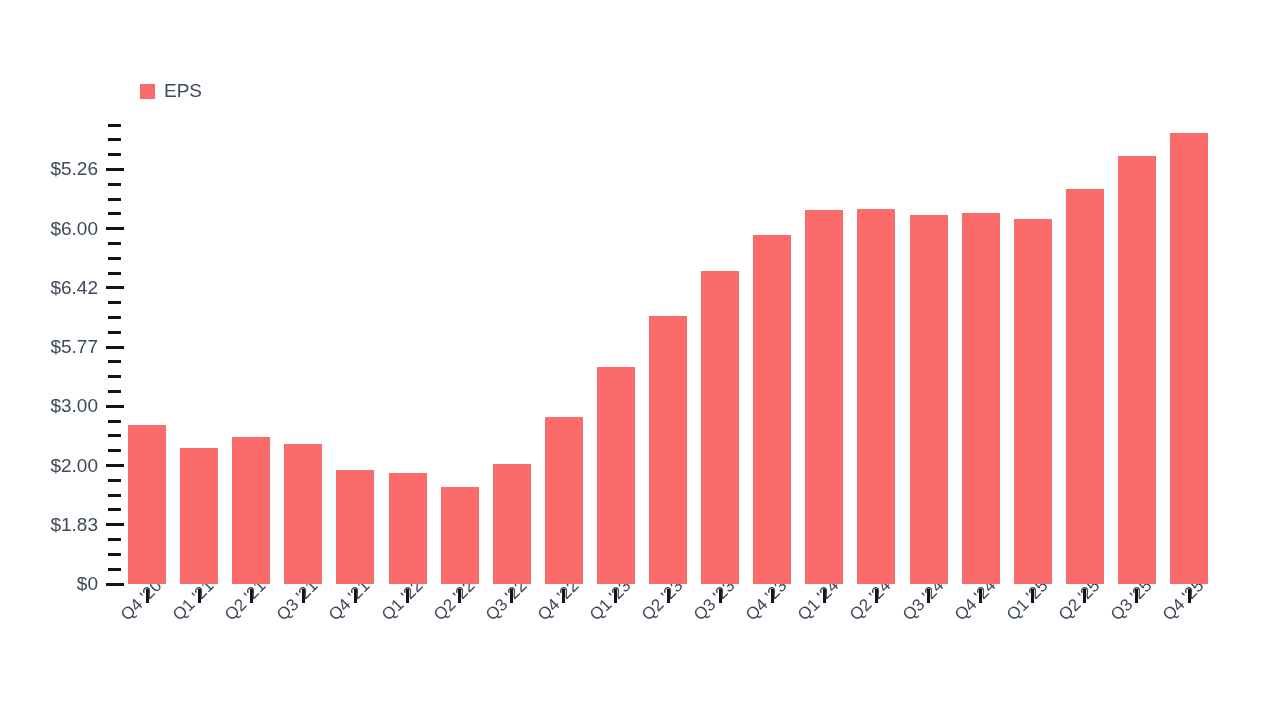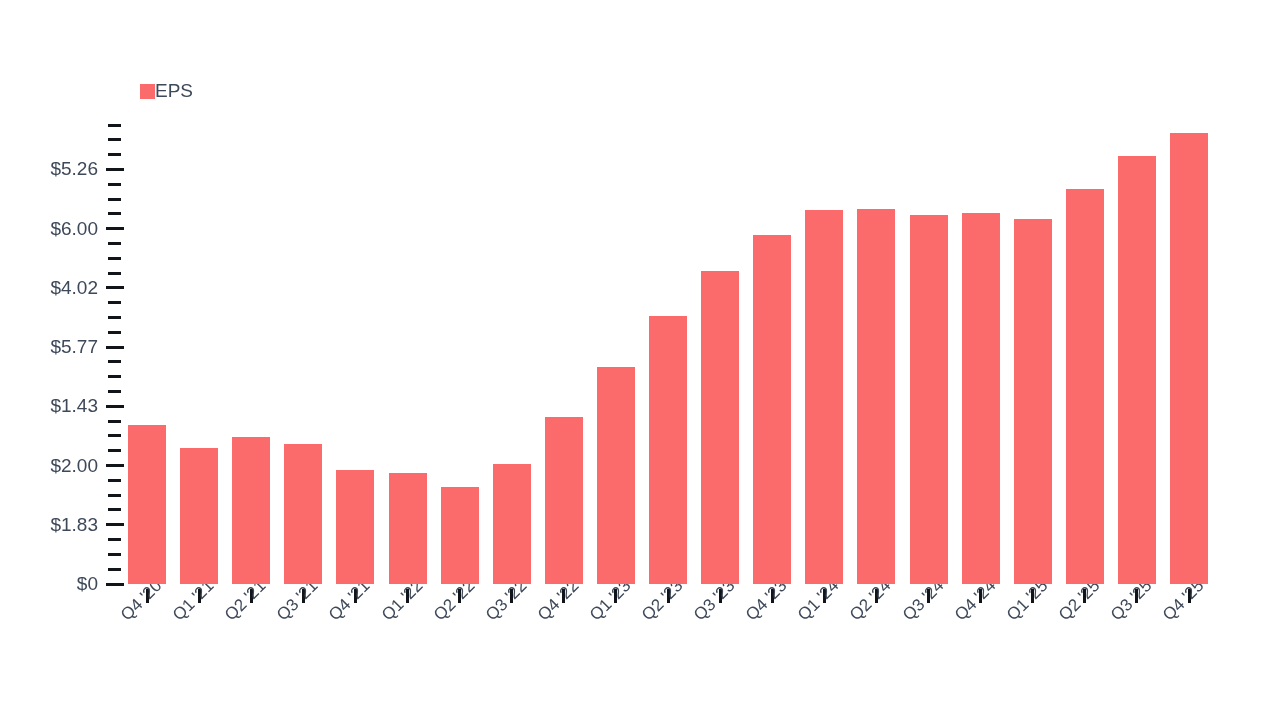--- a/index.html
+++ b/index.html
@@ -17,21 +17,21 @@
     position:absolute; top:5px; left:0; width:1280px;
     text-align:center;
     font-size:31px; font-weight:400; letter-spacing:.1px;
     color:#3d4859;
     white-space:nowrap;
   }
 
   
   .legend{
     position:absolute; top:80px; left:140px;
-    display:flex; align-items:center; gap:0;
+    display:flex; align-items:center; gap:9px;
   }
   .legend-swatch{ width:15px; height:15px; background:#fb6b6b; display:block; }
   .legend-label{ font-size:19px; color:#3d4859; }
 
   
   .plot{
     position:absolute;
     left:128px; top:125px;
     width:1109px; height:459px;
   }
@@ -124,23 +124,23 @@
       <div class="ytick-minor" style="top: 212.339px;"></div>
       <div class="ytick-minor" style="top: 197.532px;"></div>
       <div class="ytick-minor" style="top: 182.726px;"></div>
       <div class="ytick-major" style="top: 167.919px;"></div>
       <div class="ytick-minor" style="top: 153.113px;"></div>
       <div class="ytick-minor" style="top: 138.306px;"></div>
       <div class="ytick-minor" style="top: 123.5px;"></div>
       <div class="ylabel" style="top: 584px;">$0</div>
       <div class="ylabel" style="top: 524.774px;">$1.83</div>
       <div class="ylabel" style="top: 465.548px; text-align: right;">$2.00</div>
-      <div class="ylabel" style="top: 406.323px;">$1.43</div>
+      <div class="ylabel" style="top: 406.323px;">$3.00</div>
       <div class="ylabel" style="top: 347.097px;">$5.77</div>
-      <div class="ylabel" style="top: 287.871px;">$4.02</div>
+      <div class="ylabel" style="top: 287.871px;">$6.42</div>
       <div class="ylabel" style="top: 228.645px; margin-left: 19px;">$6.00</div>
       <div class="ylabel" style="top: 169.419px;">$5.26</div>
     </div>
   <div class="xticks" id="xticks">
       <div class="xtick" style="left: 145.5px;"></div>
       <div class="xlabel" style="left: 117px;">Q4 '20</div>
       <div class="xtick" style="left: 197.6px;"></div>
       <div class="xlabel" style="left: 169.1px;">Q1 '21</div>
       <div class="xtick" style="left: 249.7px;"></div>
       <div class="xlabel" style="left: 221.2px;">Q2 '21</div>

